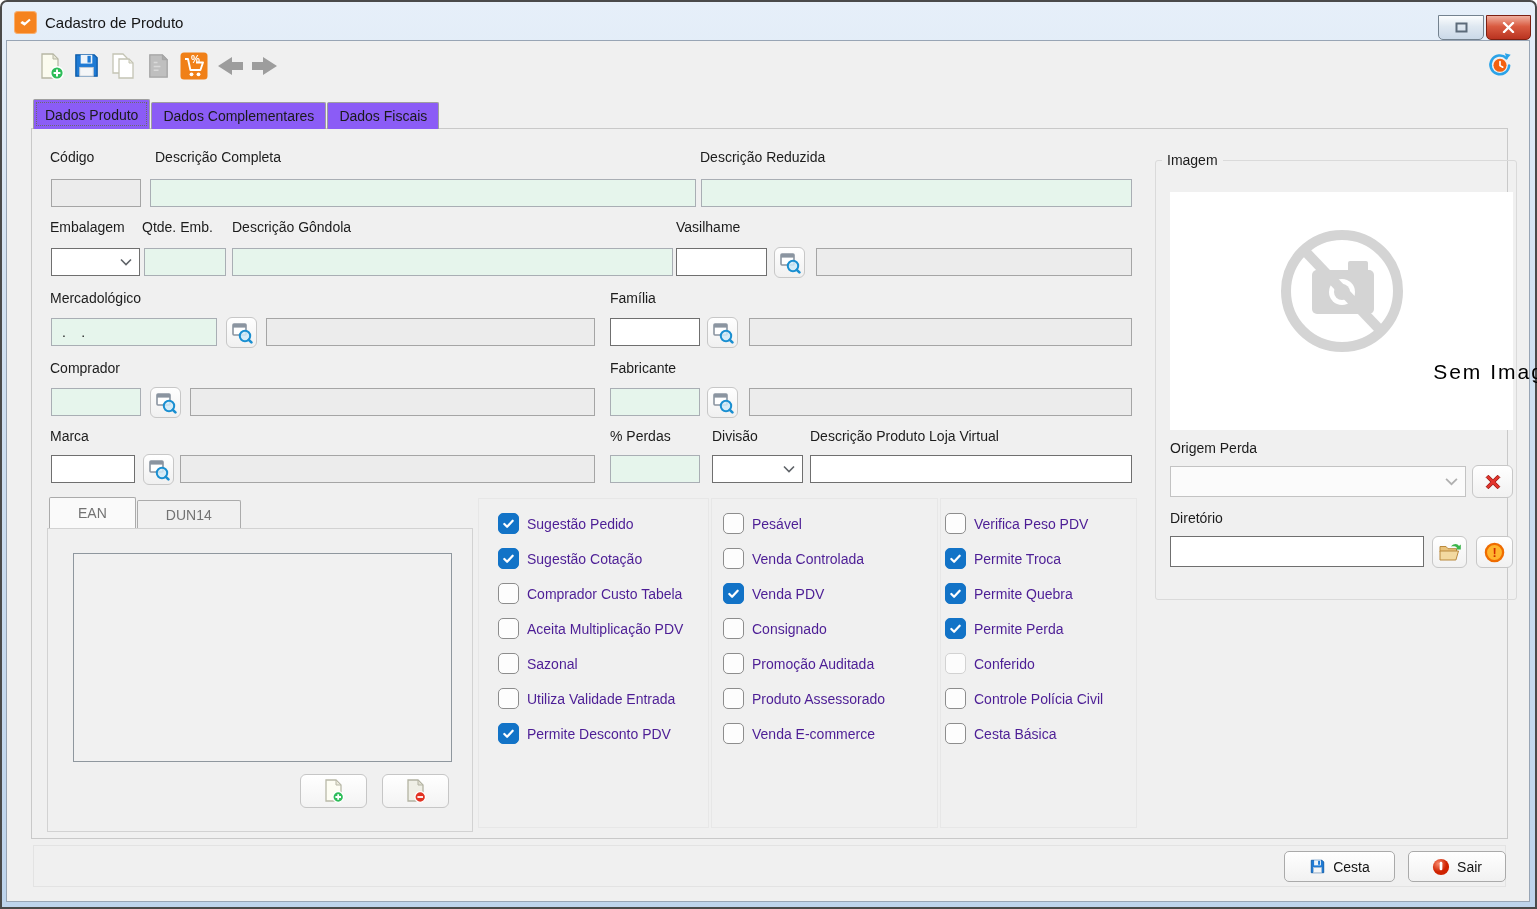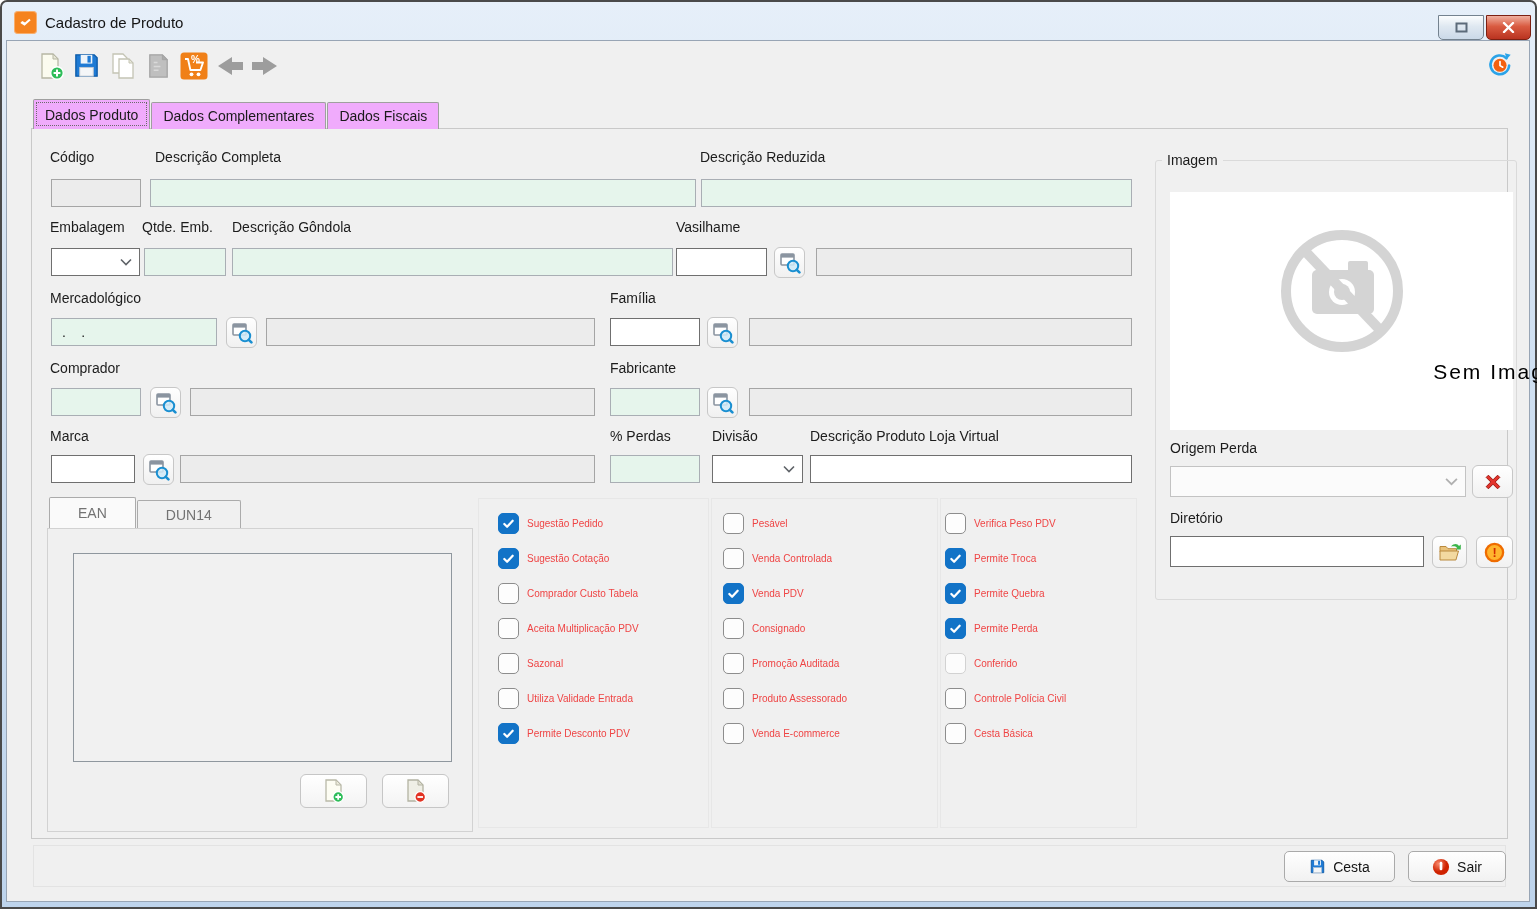--- a/index.html
+++ b/index.html
@@ -17,21 +17,21 @@
            display:flex;align-items:center;justify-content:center;box-sizing:border-box;cursor:default;}
   .win-btn.max{left:1438px;width:46px;background:linear-gradient(#fbfdfe,#dfe8f1 45%,#cbd9e8);}
   .win-btn.close{left:1486px;width:45px;background:linear-gradient(#f0b0a0,#d95b41 45%,#b93320);border-color:#7c2012;}
   
   .tool-btn{position:absolute;top:50px;width:31px;height:31px;background:transparent;border:none;padding:0;
             display:flex;align-items:center;justify-content:center;}
   .hist-btn{position:absolute;left:1486px;top:51px;width:28px;height:28px;background:transparent;border:none;padding:0;}
   
   .tabbar{position:absolute;left:33px;top:99px;display:flex;align-items:flex-end;z-index:3;}
   .tab{height:27px;display:flex;align-items:center;padding:0 11px;font-size:14px;color:#1a1a1a;
-       border:1px solid #9f9f9f;border-bottom:none;background:#f0abfc;border-radius:2px 2px 0 0;margin-right:1px;box-sizing:border-box;}
+       border:1px solid #9f9f9f;border-bottom:none;background:#8b5cf6;border-radius:2px 2px 0 0;margin-right:1px;box-sizing:border-box;}
   .tab.active{height:30px;outline:1px dotted #6b6b6b;outline-offset:-4px;}
   .tab-page{position:absolute;left:31px;top:128px;width:1477px;height:711px;background:#f0f0f0;
             border:1px solid #c9c9c9;box-sizing:border-box;}
   
   .lbl{position:absolute;font-size:14px;color:#1c1c1c;white-space:nowrap;}
   .lbl.link{cursor:pointer;}
   .field{position:absolute;height:28px;box-sizing:border-box;border:1px solid #a5a5a5;background:#fff;
          font:14px "Liberation Sans",sans-serif;padding:0 6px;color:#202020;outline:none;}
   .field.green{background:#e6f5ec;border-color:#a9aeb4;}
   .field.gray{background:#ececec;border-color:#a5a5a5;}
@@ -53,21 +53,21 @@
   .mini-btn{position:absolute;width:67px;height:34px;border:1px solid #c6c6c6;border-radius:6px;
             background:linear-gradient(#ffffff,#f3f3f3);display:flex;align-items:center;justify-content:center;padding:0;}
   
   .cb-panel{position:absolute;border:1px solid #e7e7e7;box-sizing:border-box;}
   .cb-col{position:absolute;display:flex;flex-direction:column;}
   .cb-row{height:35px;display:flex;align-items:center;gap:8px;cursor:default;}
   .cb-box{width:21px;height:21px;border-radius:5px;border:1.5px solid #8d8d8d;background:#fdfdfd;
           display:flex;align-items:center;justify-content:center;box-sizing:border-box;flex:none;}
   .cb-box.checked{background:#1273c7;border-color:#1273c7;}
   .cb-box.disabled{border-color:#d2d2d2;background:#fcfcfc;}
-  .cb-label{font-size:10px;color:#ef4444;white-space:nowrap;}
+  .cb-label{font-size:14px;color:#4c1d95;white-space:nowrap;}
   
   .grp{position:absolute;border:1px solid #dadada;border-radius:3px;box-sizing:border-box;}
   .grp-legend{position:absolute;font-size:14px;color:#1c1c1c;background:#f0f0f0;padding:0 5px;}
   .img-box{position:absolute;left:1170px;top:192px;width:343px;height:238px;background:#ffffff;}
   .no-img-text{position:absolute;left:1170px;top:360px;width:408px;text-align:right;font-size:21px;
                color:#000000;letter-spacing:2px;}
   .sq-btn{position:absolute;border:1px solid #c7c7c7;border-radius:6px;background:linear-gradient(#ffffff,#f1f1f1);
           display:flex;align-items:center;justify-content:center;padding:0;}
   
   .footer{position:absolute;left:33px;top:845px;width:1473px;height:42px;border:1px solid #e3e3e3;

